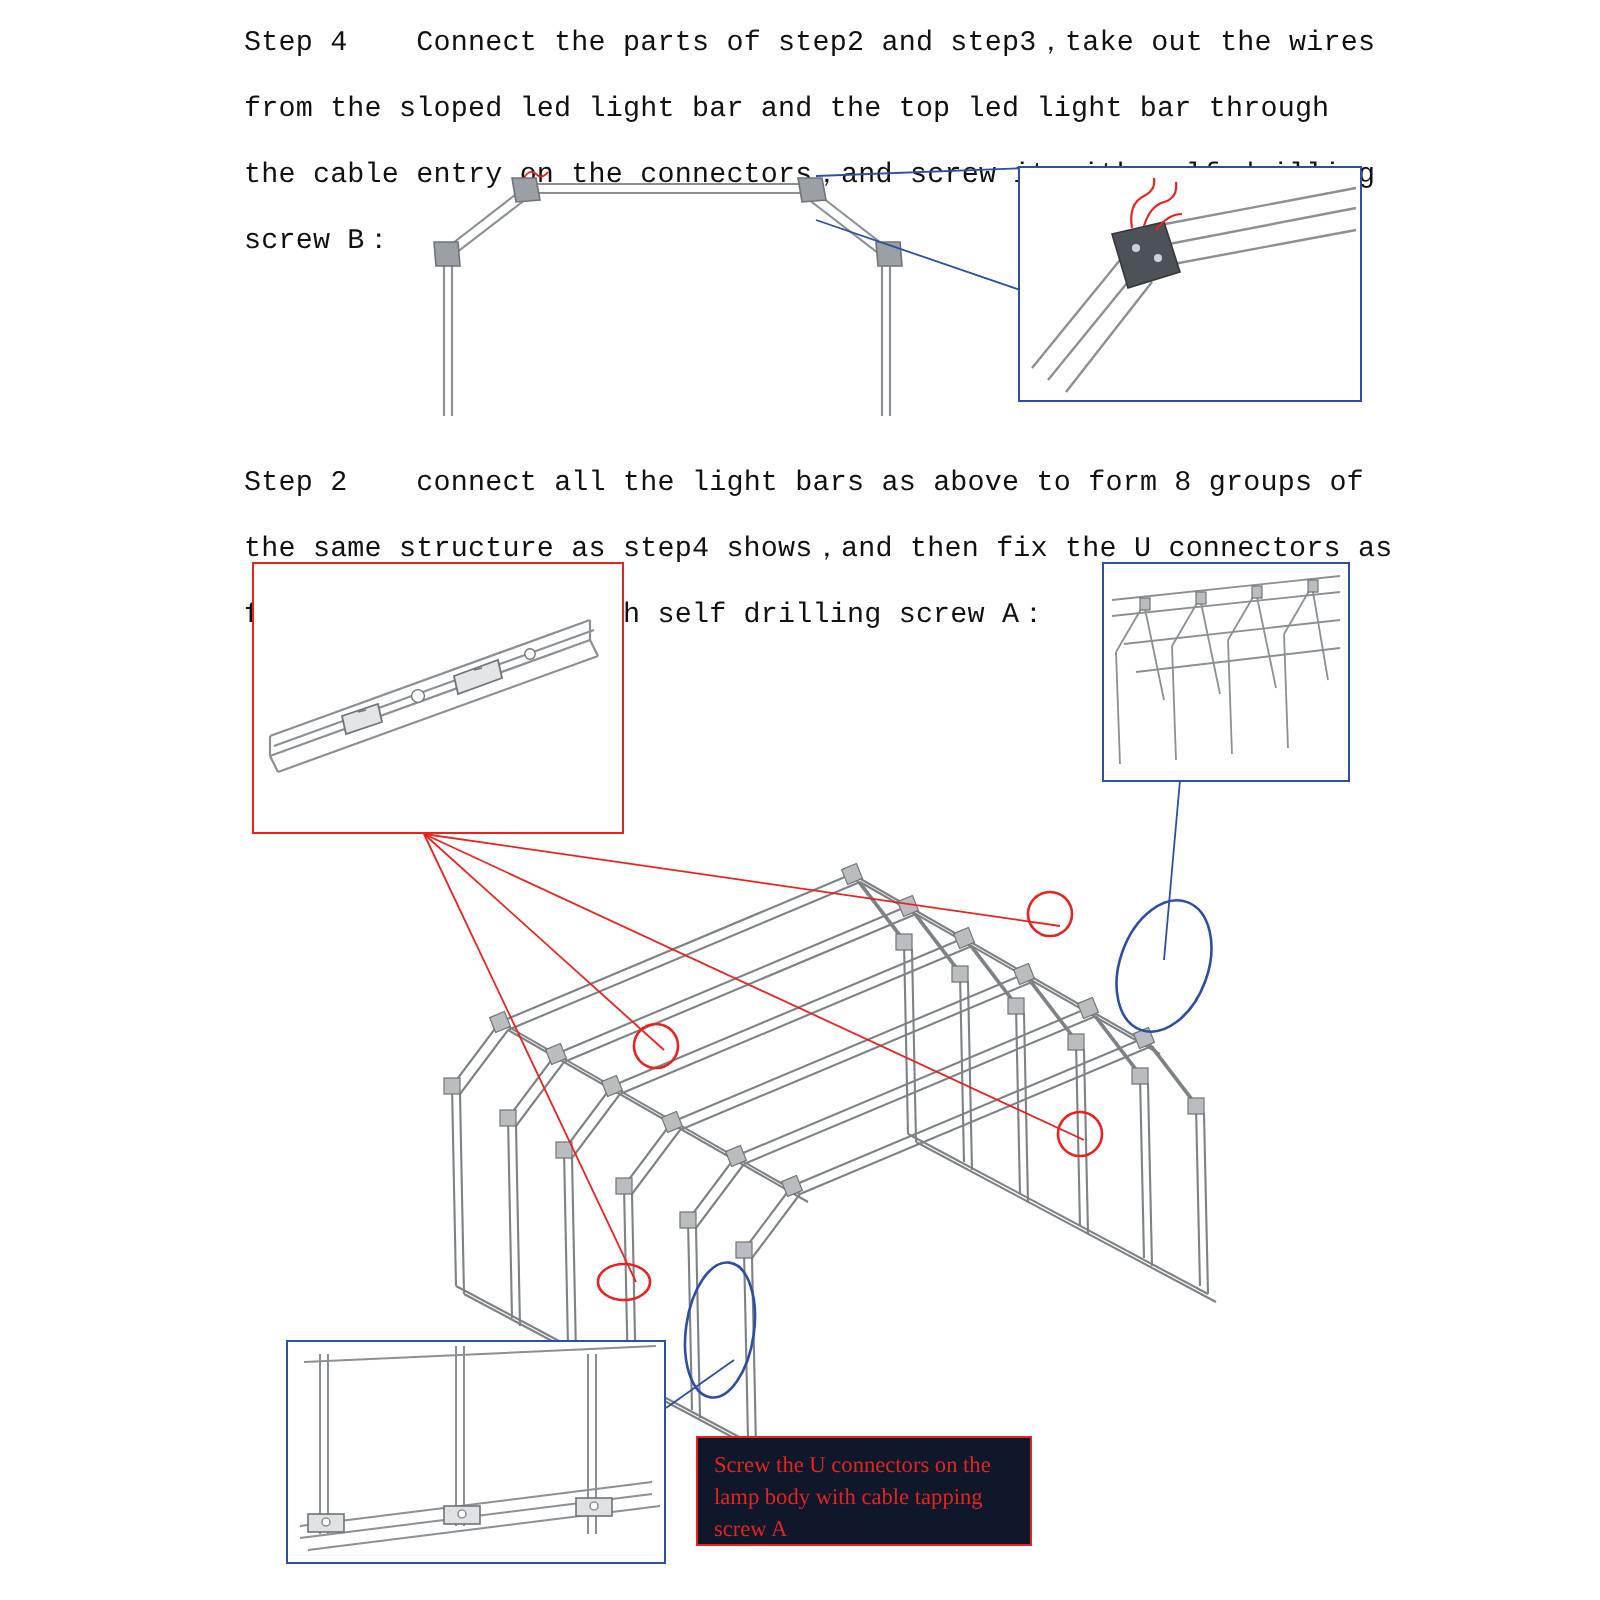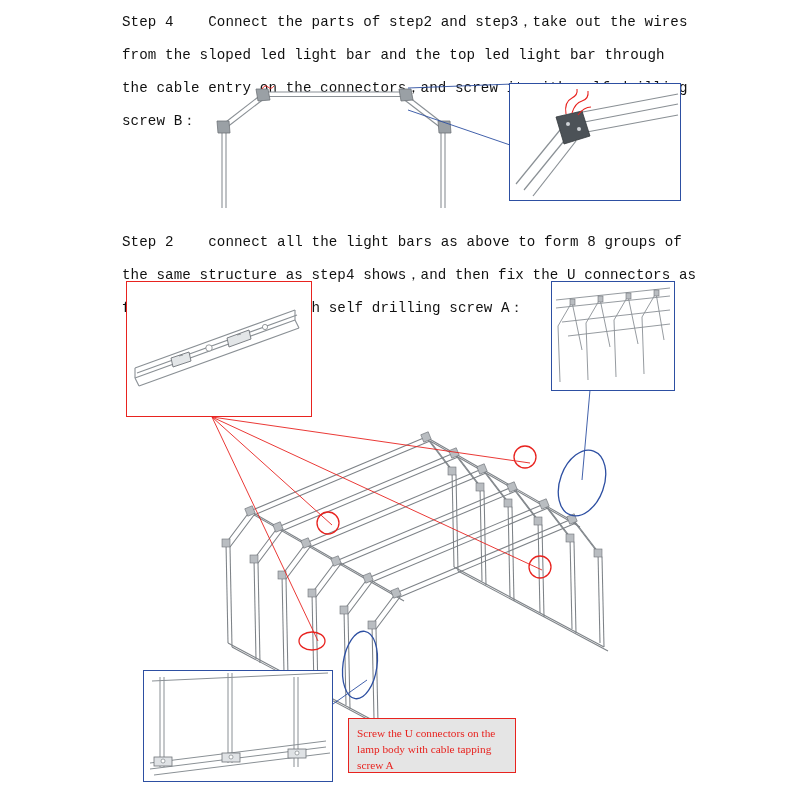--- a/index.html
+++ b/index.html
@@ -45,21 +45,21 @@
     border: 1.5px solid #e8231f;
     background: #fff;
     box-sizing: border-box;
   }
   .callout-box.blue {
     border-color: #2d4fa2;
   }
   .note-box {
     position: absolute;
     border: 1.2px solid #e8231f;
-    background: #e5e5e5;
+    background: #0f172a;
     box-sizing: border-box;
     padding: 6px 8px 6px 8px;
   }
   .note-text {
     font-family: "Liberation Serif", serif;
     font-size: 11.3px;
     line-height: 16px;
     color: #e8231f;
   }
 </style>

